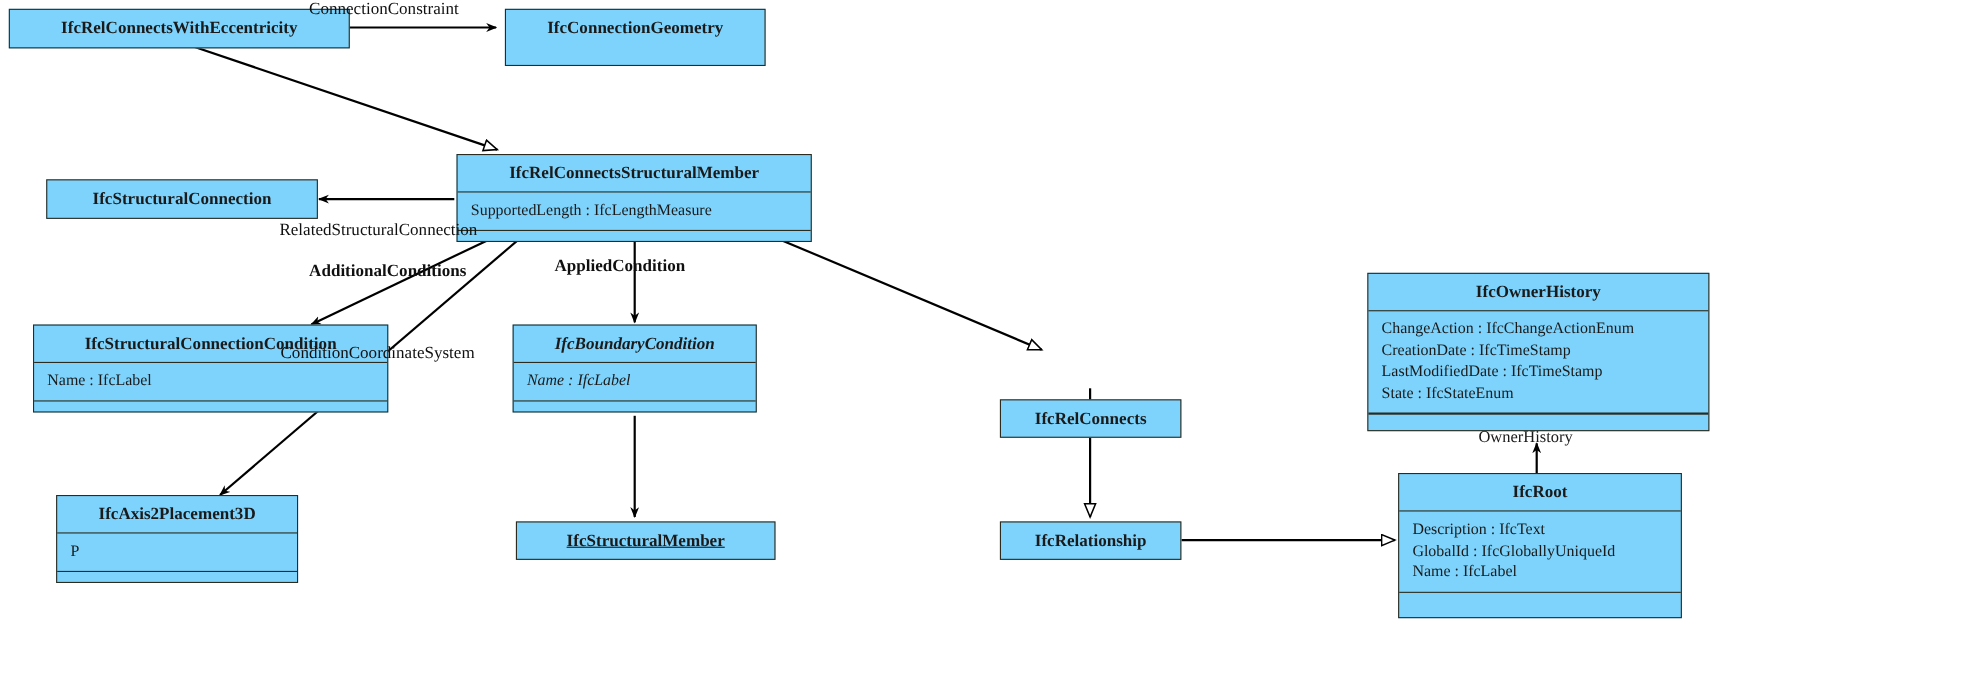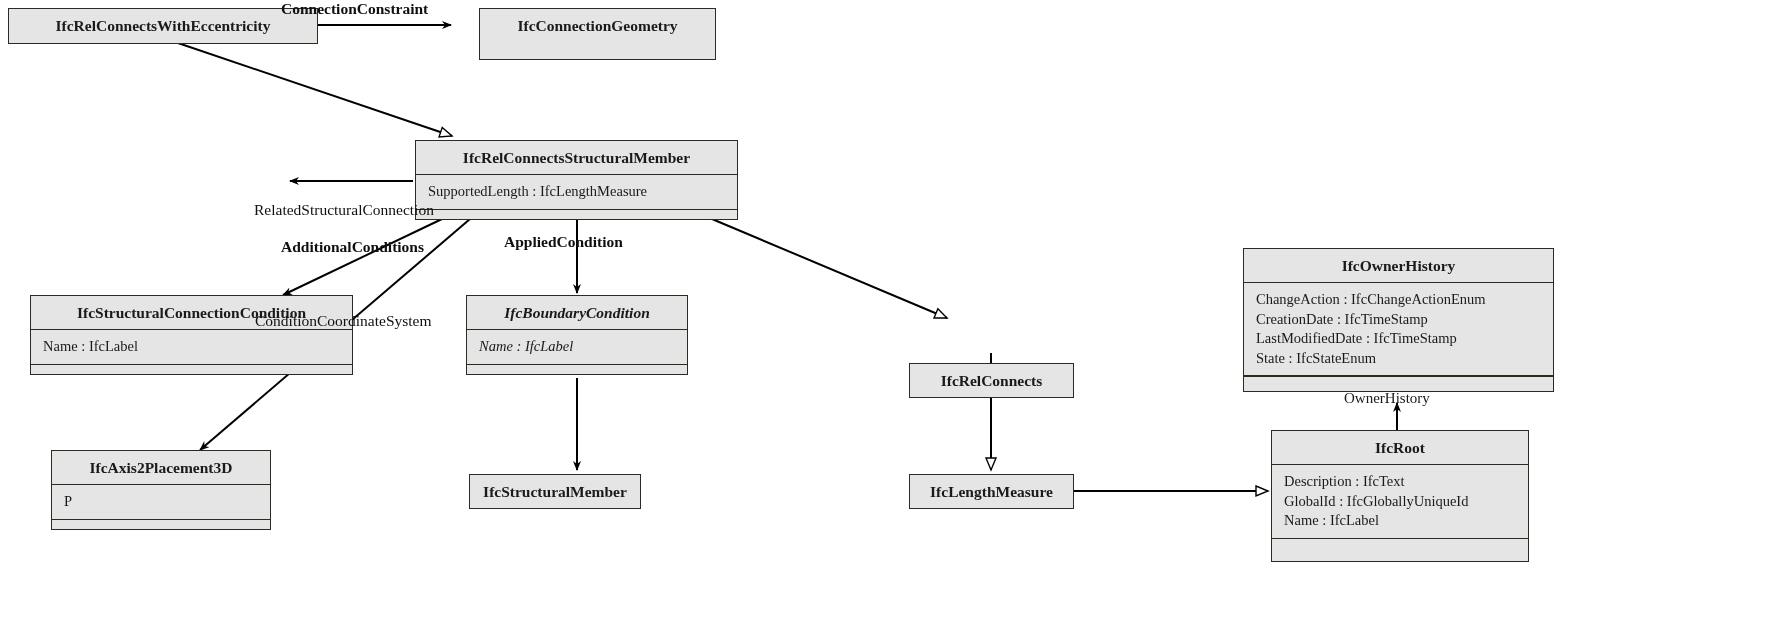--- a/index.html
+++ b/index.html
@@ -19,21 +19,21 @@
   svg.edges {
     position: absolute;
     left: 0;
     top: 0;
     width: 1786px;
     height: 630px;
     pointer-events: none;
   }
   .uml-class {
     position: absolute;
-    background: #e5e5e5;
+    background: #7dd3fc;
     border: 1.5px solid #2b2b1f;
     box-sizing: border-box;
     color: #1a1a1a;
   }
   .uml-title {
     text-align: center;
     font-weight: bold;
     font-size: 15.5px;
     line-height: 1;
     padding: 9px 8px 8px 8px;
@@ -133,33 +133,36 @@
 
     <g>
       <line x1="1397" y1="430" x2="1397" y2="403" stroke="#000" stroke-width="2" marker-end="url(#arrow-open)"></line>
     </g>
   </svg>
 
   <div class="uml-class" style="left:8px; top:8px; width:310px; height:36px;">
     <div class="uml-title">IfcRelConnectsWithEccentricity</div>
   </div>
 
-  <div class="uml-class" style="left:459px; top:8px; width:237px; height:52px;margin-left:20px;">
+  <div class="uml-class" style="left:459px; top:8px; width:237px; height:52px;">
     <div class="uml-title">IfcConnectionGeometry</div>
   </div>
 
   <div class="uml-class" style="left:415px; top:140px; width:323px; height:80px;">
     <div class="uml-title">IfcRelConnectsStructuralMember</div>
     <div class="uml-sep"></div>
     <div class="uml-attrs">
       <div class="uml-attr">SupportedLength : IfcLengthMeasure</div>
     </div>
     <div class="uml-sep"></div>
   </div>
 
+  <div class="uml-class" style="left:42px; top:163px; width:247px; height:36px;">
+    <div class="uml-title">IfcStructuralConnection</div>
+  </div>
 
   <div class="uml-class" style="left:0px; top:295px; width:323px; height:80px;margin-left:30px;">
     <div class="uml-title">IfcStructuralConnectionCondition</div>
     <div class="uml-sep"></div>
     <div class="uml-attrs">
       <div class="uml-attr">Name : IfcLabel</div>
     </div>
     <div class="uml-sep"></div>
   </div>
 
@@ -190,40 +193,40 @@
 
   <div class="uml-class" style="left:51px; top:450px; width:220px; height:80px;">
     <div class="uml-title">IfcAxis2Placement3D</div>
     <div class="uml-sep"></div>
     <div class="uml-attrs">
       <div class="uml-attr">P</div>
     </div>
     <div class="uml-sep"></div>
   </div>
 
-  <div class="uml-class" style="left:469px; top:474px; width:172px; height:35px;">
+  <div class="uml-class" style="left:469px; top:474px; width:236px; height:35px;text-decoration:underline;">
     <div class="uml-title">IfcStructuralMember</div>
   </div>
 
   <div class="uml-class" style="left:909px; top:474px; width:165px; height:35px;">
-    <div class="uml-title">IfcLengthMeasure</div>
+    <div class="uml-title">IfcRelationship</div>
   </div>
 
   <div class="uml-class" style="left:1271px; top:430px; width:258px; height:132px;">
     <div class="uml-title">IfcRoot</div>
     <div class="uml-sep"></div>
     <div class="uml-attrs">
       <div class="uml-attr">Description : IfcText</div>
       <div class="uml-attr">GlobalId : IfcGloballyUniqueId</div>
       <div class="uml-attr">Name : IfcLabel</div>
     </div>
     <div class="uml-sep"></div>
   </div>
 
-  <div class="edge-label" style="left:281px; top:1px;font-weight:bold;">ConnectionConstraint</div>
+  <div class="edge-label" style="left:281px; top:1px;">ConnectionConstraint</div>
 
   <div class="edge-label" style="left:254px; top:161px;margin-top:41px;">RelatedStructuralConnection</div>
 
   <div class="edge-label bold" style="left:281px; top:239px;">AdditionalConditions</div>
 
   <div class="edge-label" style="left:255px; top:313px;">ConditionCoordinateSystem</div>
 
   <div class="edge-label bold" style="left:504px; top:234px;">AppliedCondition</div>
 
   <div class="owner-history-label" style="left:1344px; top:391px;">OwnerHistory</div>

